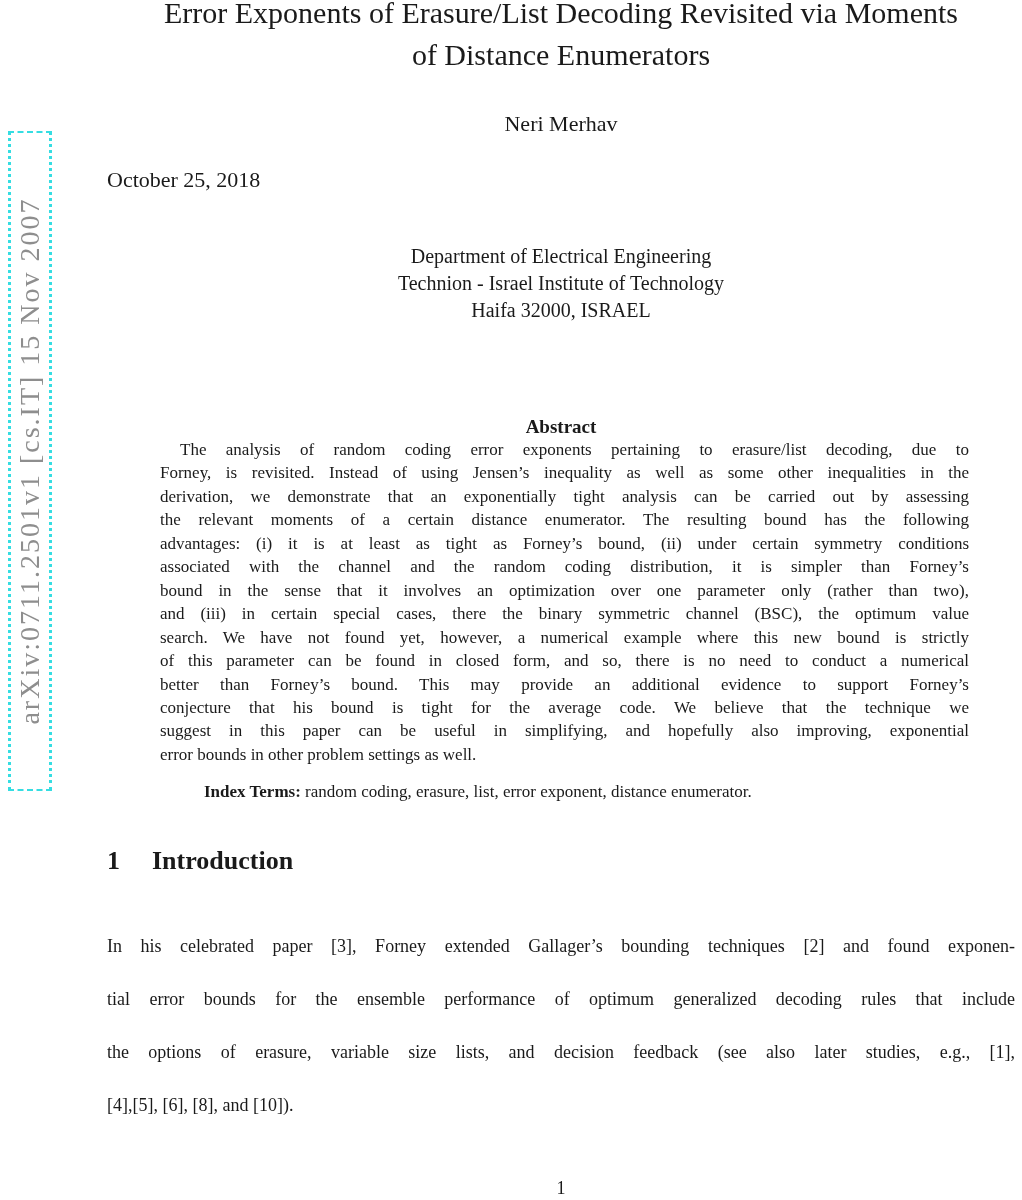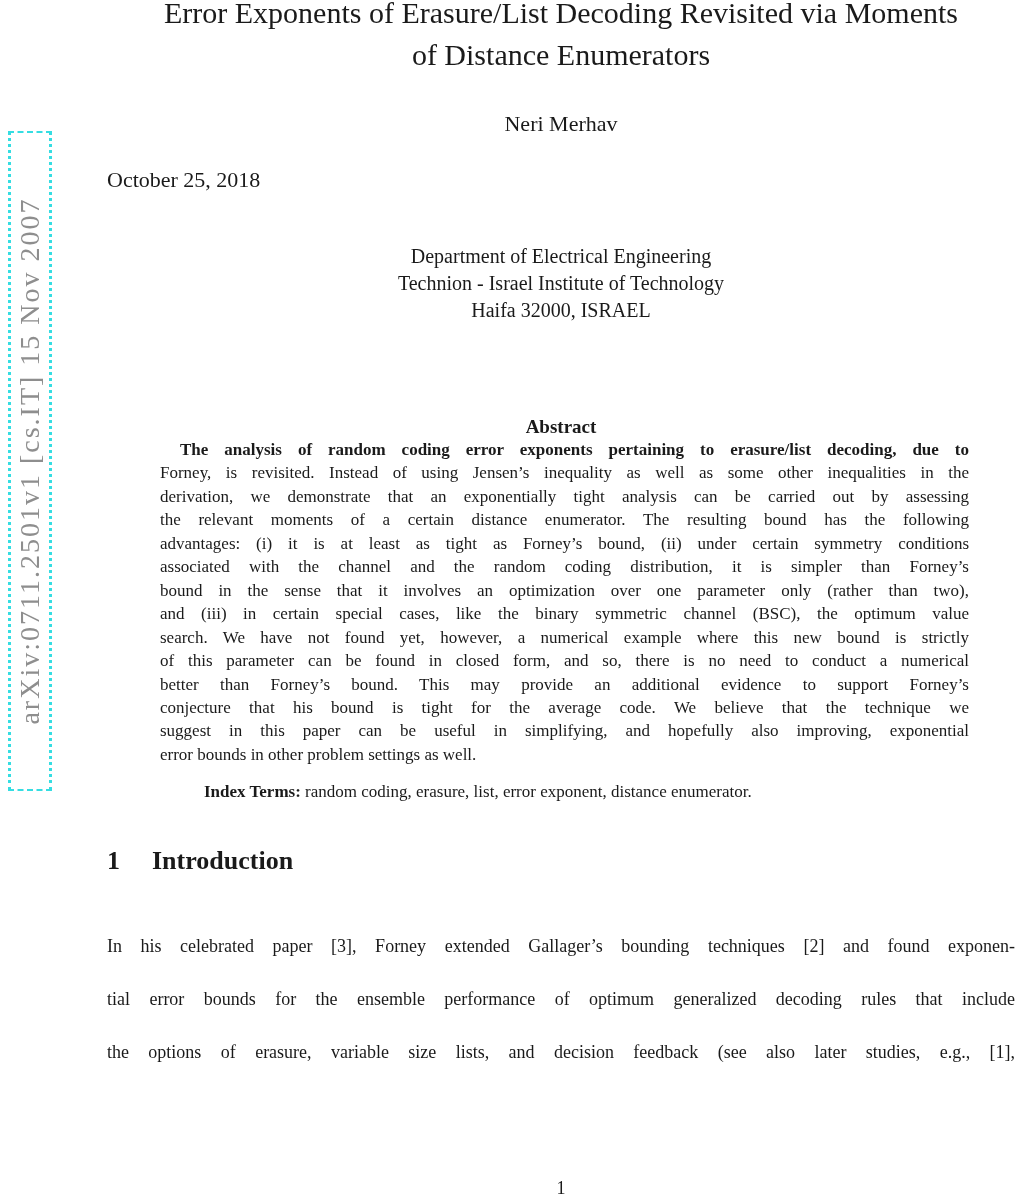--- a/index.html
+++ b/index.html
@@ -97,21 +97,21 @@
     margin-top: 11px;
   }
   .abstract-body {
     position: absolute;
     top: 438px;
     left: 53px;
     width: 809px;
     font-size: 17px;
     line-height: 23.45px;
   }
-  .abstract-body .tline:first-child { text-indent: 20px; font-weight: bold; }
+  .abstract-body .tline:first-child { text-indent: 20px; }
 
   .justify-lines .tline { text-align: justify; text-align-last: justify; }
   .justify-lines .tline.last { text-align: justify; text-align-last: left; }
 
   .index-terms {
     position: absolute;
     top: 780px;
     left: 53px;
     width: 820px;
     font-size: 17px;
@@ -181,21 +181,21 @@
     <div class="abstract-heading">Abstract</div>
 
     <div class="abstract-body justify-lines">
         <div class="tline">The analysis of random coding error exponents pertaining to erasure/list decoding, due to</div>
         <div class="tline">Forney, is revisited. Instead of using Jensen’s inequality as well as some other inequalities in the</div>
         <div class="tline">derivation, we demonstrate that an exponentially tight analysis can be carried out by assessing</div>
         <div class="tline">the relevant moments of a certain distance enumerator. The resulting bound has the following</div>
         <div class="tline">advantages: (i) it is at least as tight as Forney’s bound, (ii) under certain symmetry conditions</div>
         <div class="tline">associated with the channel and the random coding distribution, it is simpler than Forney’s</div>
         <div class="tline">bound in the sense that it involves an optimization over one parameter only (rather than two),</div>
-        <div class="tline">and (iii) in certain special cases, like the binary symmetric channel (BSC), the optimum value</div>
+        <div class="tline">and (iii) in certain special cases, there the binary symmetric channel (BSC), the optimum value</div>
         <div class="tline">search. We have not found yet, however, a numerical example where this new bound is strictly</div>
         <div class="tline">of this parameter can be found in closed form, and so, there is no need to conduct a numerical</div>
         <div class="tline">better than Forney’s bound.  This may provide an additional evidence to support Forney’s</div>
         <div class="tline">conjecture that his bound is tight for the average code.  We believe that the technique we</div>
         <div class="tline">suggest in this paper can be useful in simplifying, and hopefully also improving, exponential</div>
         <div class="tline last">error bounds in other problem settings as well.</div>
       </div>
 
     <div class="index-terms">
       <span class="label">Index Terms:</span>
@@ -203,18 +203,19 @@
     </div>
 
     <div class="section-heading">
       <span class="sec-num">1</span><span>Introduction</span>
     </div>
 
     <div class="intro-body justify-lines">
         <div class="tline">In his celebrated paper [3], Forney extended Gallager’s bounding techniques [2] and found exponen-</div>
         <div class="tline">tial error bounds for the ensemble performance of optimum generalized decoding rules that include</div>
         <div class="tline">the options of erasure, variable size lists, and decision feedback (see also later studies, e.g., [1],</div>
+        <div class="tline last">[4],[5], [6], [8], and [10]).</div>
       </div>
 
     <div class="page-number">1</div>
 
   </div>
 </div>
 
 </body></html>

